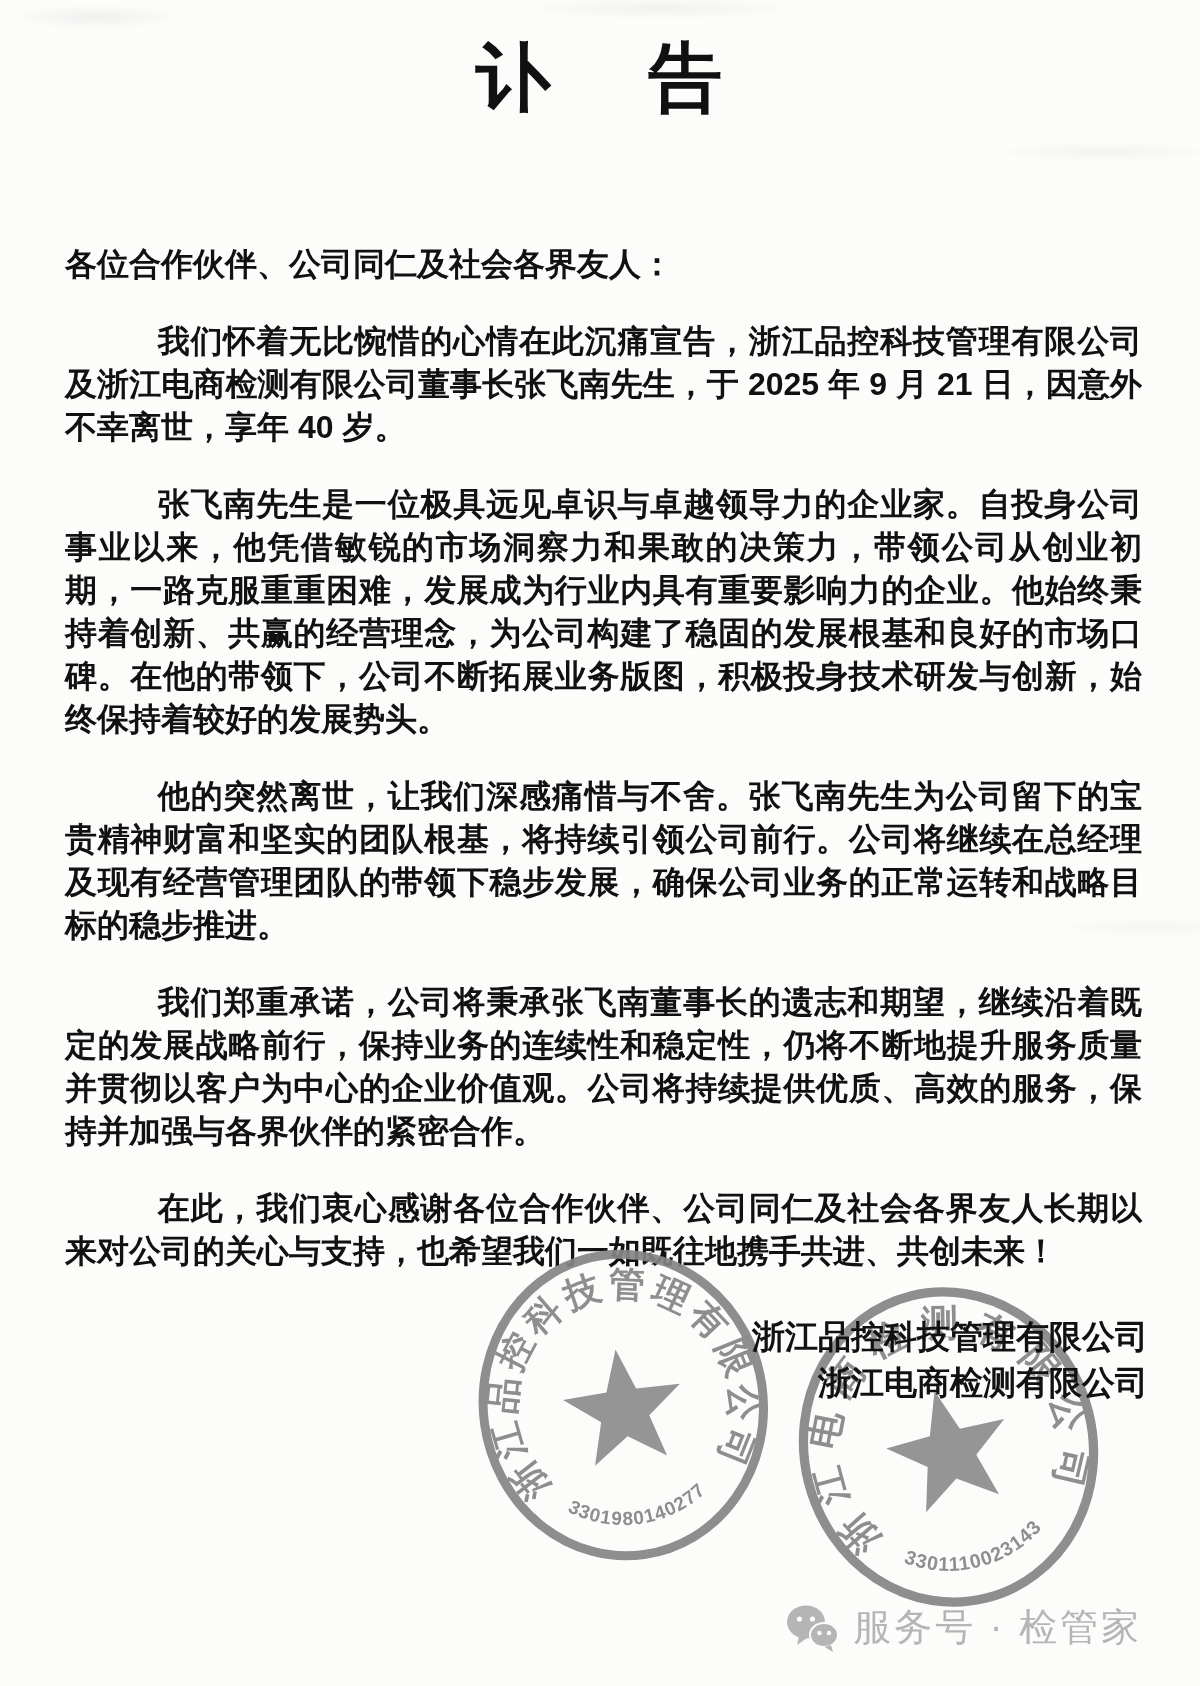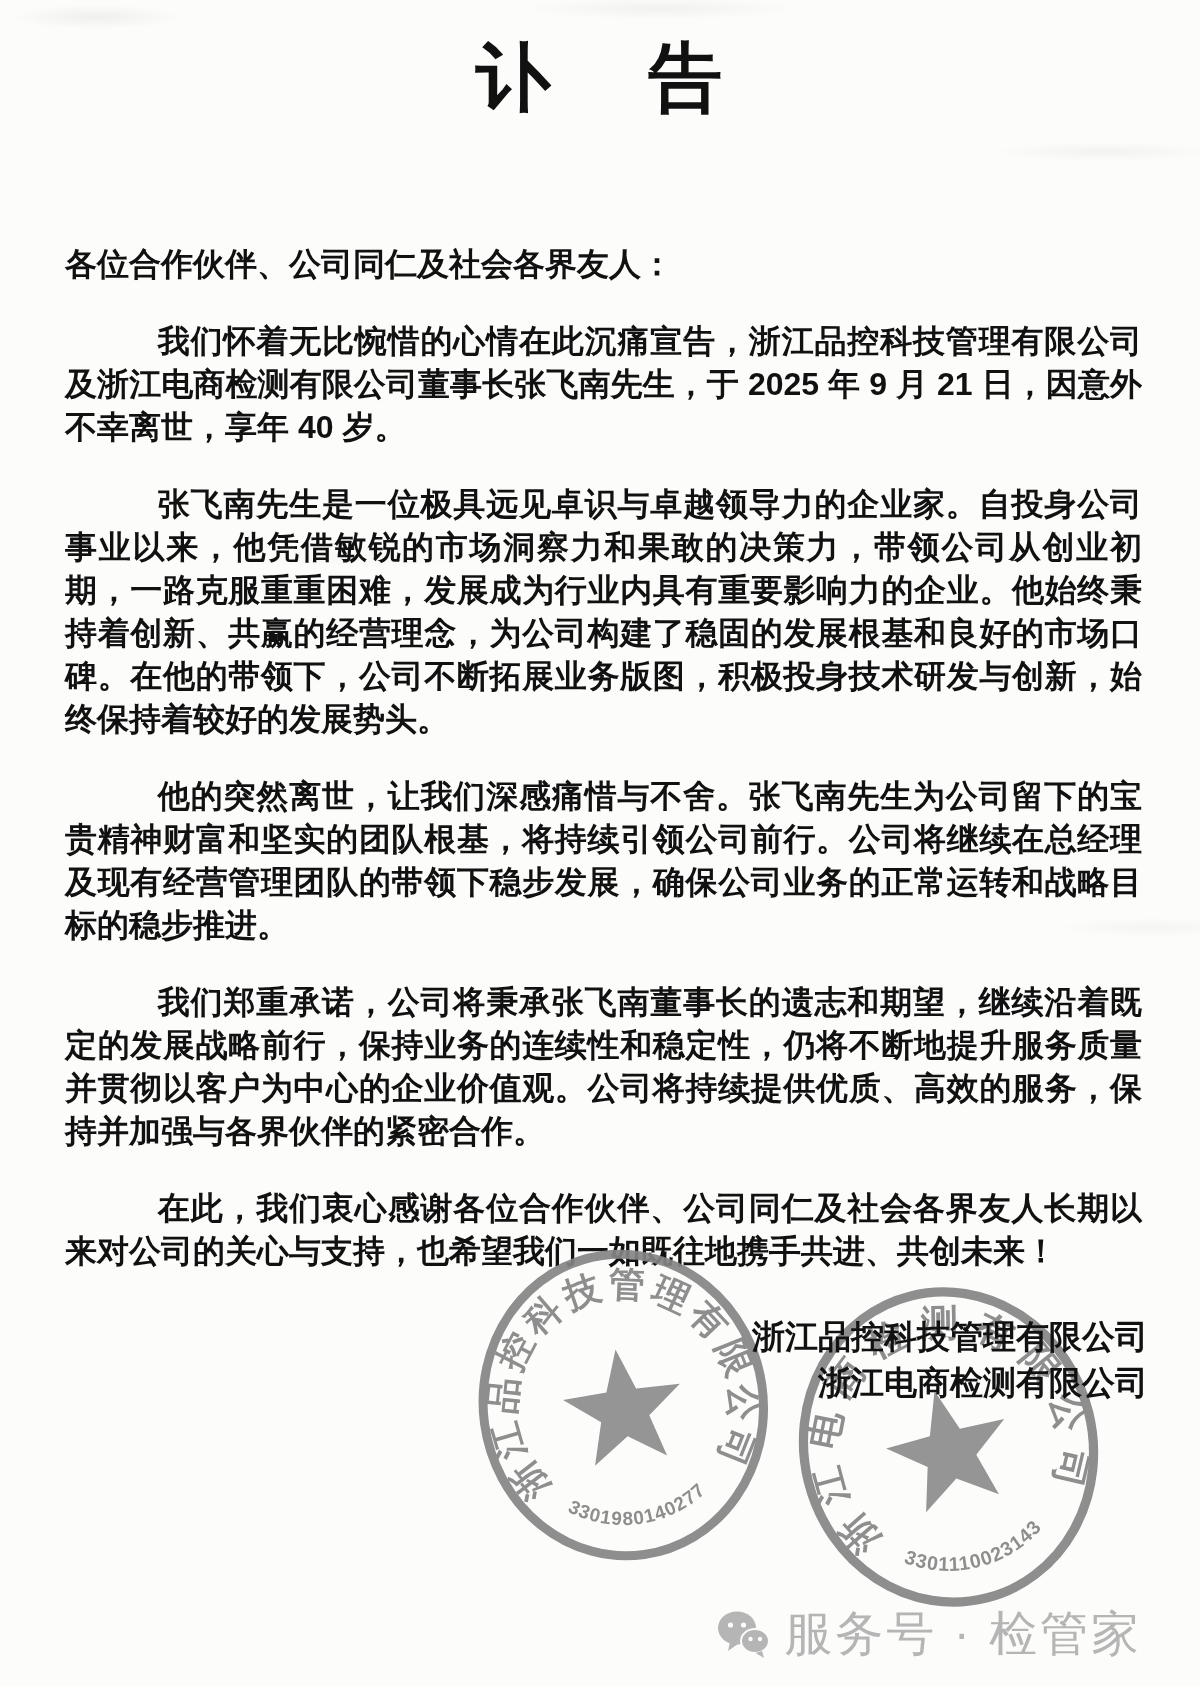--- a/index.html
+++ b/index.html
@@ -79,21 +79,21 @@
   .seal .arc-num{ font-size:19px; letter-spacing:1px; font-weight:700; }
   .watermark{
     position:absolute;
     top:1602px;
     right:58px;
     z-index:2;
     display:flex;
     align-items:center;
     gap:14px;
     color:#b5b5b5;
-    font-size:48px;
+    font-size:38px;
     font-weight:500;
     letter-spacing:3px;
   }
 </style>
 </head>
 <body>
 
 <div class="page">
 
   <h1 class="title">讣 告</h1>

